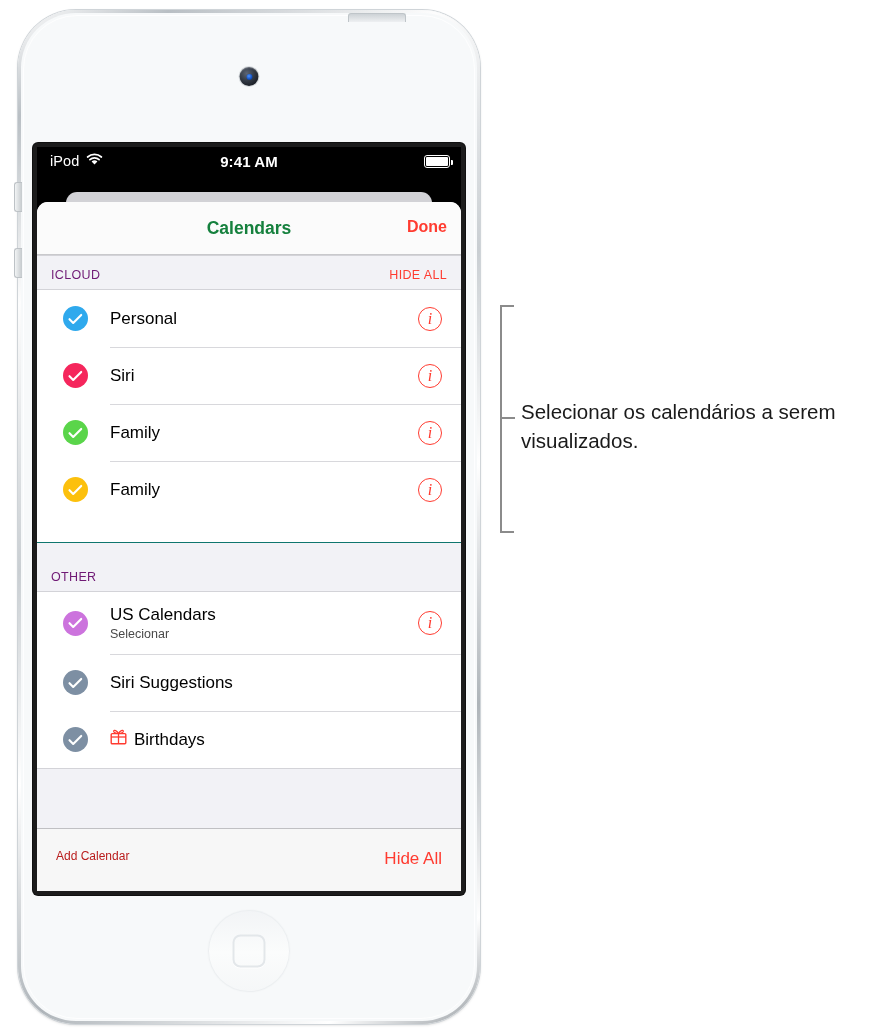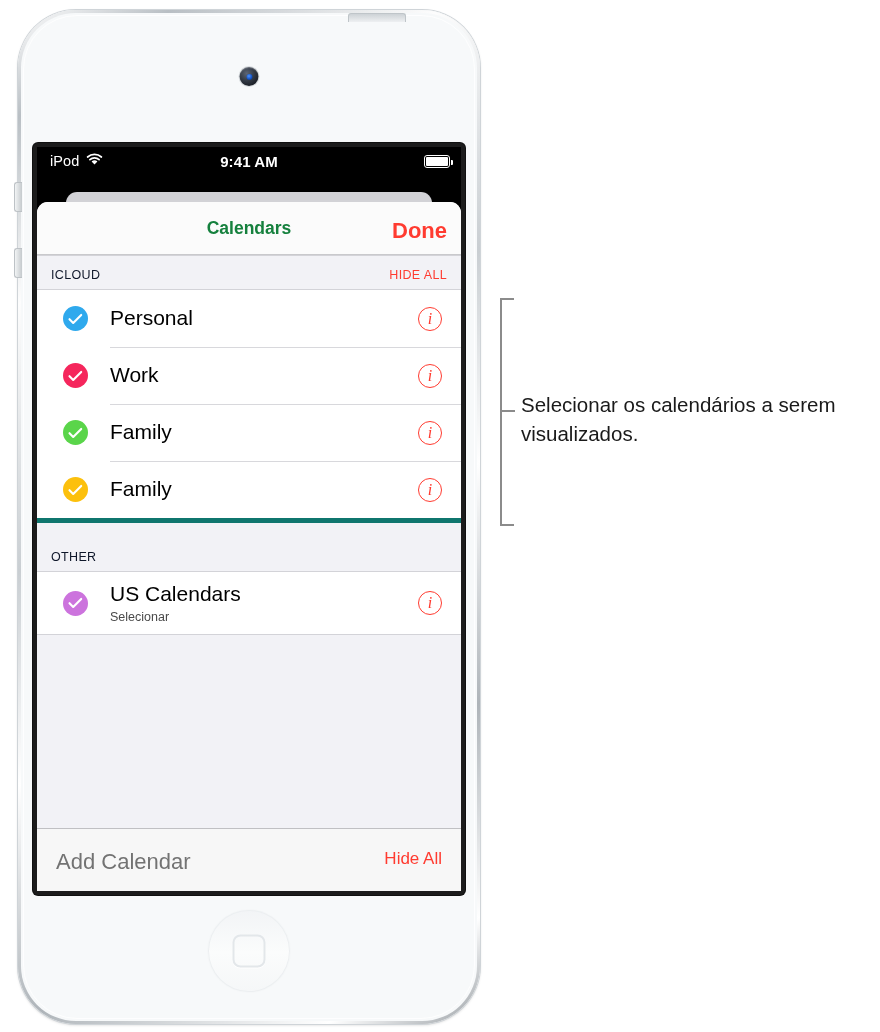--- a/index.html
+++ b/index.html
@@ -225,49 +225,50 @@
     top: 16px;
     text-align: center;
     font-size: 17.5px;
     font-weight: bold;
     color: #15803d;
   }
   .nav-done {
     position: absolute;
     right: 14px;
     top: 16px;
-    font-size: 22px;
+    font-size: 16px;
     font-weight: bold;
     color: #ff3b30;
     cursor: pointer;
   }
 
   .list-scroll {
     flex: 1 1 auto;
     overflow: hidden;
     background: #ffffff;
   }
 
   .section-header {
     height: 33px;
     background: #f2f2f6;
     border-top: 1px solid #d3d3d8;
     border-bottom: 1px solid #d3d3d8;
     position: relative;
   }
   .section-header.tall {
     height: 48px;
-    border-top: 5px solid #0f766e;
+    border-top: 1px solid #0f766e;
+    margin-top: 24px;
   }
   .section-title {
     position: absolute;
     left: 14px;
     bottom: 7px;
     font-size: 12.5px;
-    color: #0f172a;
+    color: #701a75;
     letter-spacing: 0.35px;
   }
   .section-action {
     position: absolute;
     right: 14px;
     bottom: 7px;
     font-size: 12.5px;
     color: #ff3b30;
     letter-spacing: 0.35px;
     cursor: pointer;
@@ -301,21 +302,21 @@
   }
   .check svg { display: block; }
 
   .row-text {
     margin-left: 73px;
     display: flex;
     flex-direction: column;
     justify-content: center;
   }
   .row-title {
-    font-size: 21px;
+    font-size: 17px;
     color: #000000;
     line-height: 1.25;
     display: flex;
     align-items: center;
     gap: 7px;
   }
   .row-sub {
     font-size: 12.5px;
     color: #4a4a4a;
     line-height: 1.3;
@@ -349,38 +350,38 @@
     flex: 0 0 auto;
     height: 62px;
     background: #f7f7f7;
     border-top: 1px solid #c0c0c3;
     position: relative;
   }
   .toolbar-left {
     position: absolute;
     left: 19px;
     top: 20px;
-    font-size: 22px;
-    color: #737373;
+    font-size: 12px;
+    color: #b91c1c;
     cursor: pointer;
   }
   .toolbar-right {
     position: absolute;
     right: 19px;
     top: 20px;
     font-size: 17px;
     color: #ff3b30;
     cursor: pointer;
   }
 
   
   .callout {
     position: absolute;
     left: 500px;
-    top: 298px;
+    top: 305px;
     width: 375px;
     height: 232px;
   }
   .bracket {
     position: absolute;
     left: 0; top: 0;
     width: 14px;
     height: 228px;
     border-left: 2px solid #8b8b8b;
     border-top: 2px solid #8b8b8b;
@@ -468,21 +469,21 @@
           </div>
 
           <div class="row">
             <span class="check" style="background:#f5265c">
               <svg width="15" height="12" viewBox="0 0 15 12">
                   <path d="M1.5 6.2 L5.2 9.9 L13.2 1.9" stroke="#fff" stroke-width="2.1" fill="none" stroke-linecap="round" stroke-linejoin="round"></path>
                 </svg>
             </span>
             <span class="row-text">
               <span class="row-title">
-                  <span>Work</span>
+                  <span>Siri</span>
                 </span>
             </span>
             <span class="info-btn">i</span>
           </div>
 
           <div class="row">
             <span class="check" style="background:#5ad54a">
               <svg width="15" height="12" viewBox="0 0 15 12">
                   <path d="M1.5 6.2 L5.2 9.9 L13.2 1.9" stroke="#fff" stroke-width="2.1" fill="none" stroke-linecap="round" stroke-linejoin="round"></path>
                 </svg>
@@ -521,21 +522,54 @@
             </span>
             <span class="row-text">
               <span class="row-title">
                   <span>US Calendars</span>
                 </span>
               <span class="row-sub">Selecionar</span>
             </span>
             <span class="info-btn">i</span>
           </div>
 
-
+          <div class="row">
+            <span class="check" style="background:#7d8fa3">
+              <svg width="15" height="12" viewBox="0 0 15 12">
+                  <path d="M1.5 6.2 L5.2 9.9 L13.2 1.9" stroke="#fff" stroke-width="2.1" fill="none" stroke-linecap="round" stroke-linejoin="round"></path>
+                </svg>
+            </span>
+            <span class="row-text">
+              <span class="row-title">
+                  <span>Siri Suggestions</span>
+                </span>
+            </span>
+          </div>
+
+          <div class="row">
+            <span class="check" style="background:#7d8fa3">
+              <svg width="15" height="12" viewBox="0 0 15 12">
+                  <path d="M1.5 6.2 L5.2 9.9 L13.2 1.9" stroke="#fff" stroke-width="2.1" fill="none" stroke-linecap="round" stroke-linejoin="round"></path>
+                </svg>
+            </span>
+            <span class="row-text">
+              <span class="row-title">
+                <span>
+                  <svg width="17" height="17" viewBox="0 0 17 17">
+                    <rect x="1.2" y="5.6" width="14.6" height="10.2" rx="1" stroke="#ff3b30" stroke-width="1.4" fill="none"></rect>
+                    <line x1="1.2" y1="9.0" x2="15.8" y2="9.0" stroke="#ff3b30" stroke-width="1.3"></line>
+                    <line x1="8.5" y1="5.6" x2="8.5" y2="15.8" stroke="#ff3b30" stroke-width="1.3"></line>
+                    <path d="M8.5 5.4 C7.0 2.6 4.0 1.4 3.6 3.2 C3.3 4.7 6.3 5.4 8.5 5.4 Z" stroke="#ff3b30" stroke-width="1.2" fill="none"></path>
+                    <path d="M8.5 5.4 C10.0 2.6 13.0 1.4 13.4 3.2 C13.7 4.7 10.7 5.4 8.5 5.4 Z" stroke="#ff3b30" stroke-width="1.2" fill="none"></path>
+                  </svg>
+                </span>
+                <span>Birthdays</span>
+              </span>
+            </span>
+          </div>
 
           <div class="list-filler"></div>
         </div>
 
         <div class="toolbar">
           <div class="toolbar-left">Add Calendar</div>
           <div class="toolbar-right">Hide All</div>
         </div>
 
       </div>

